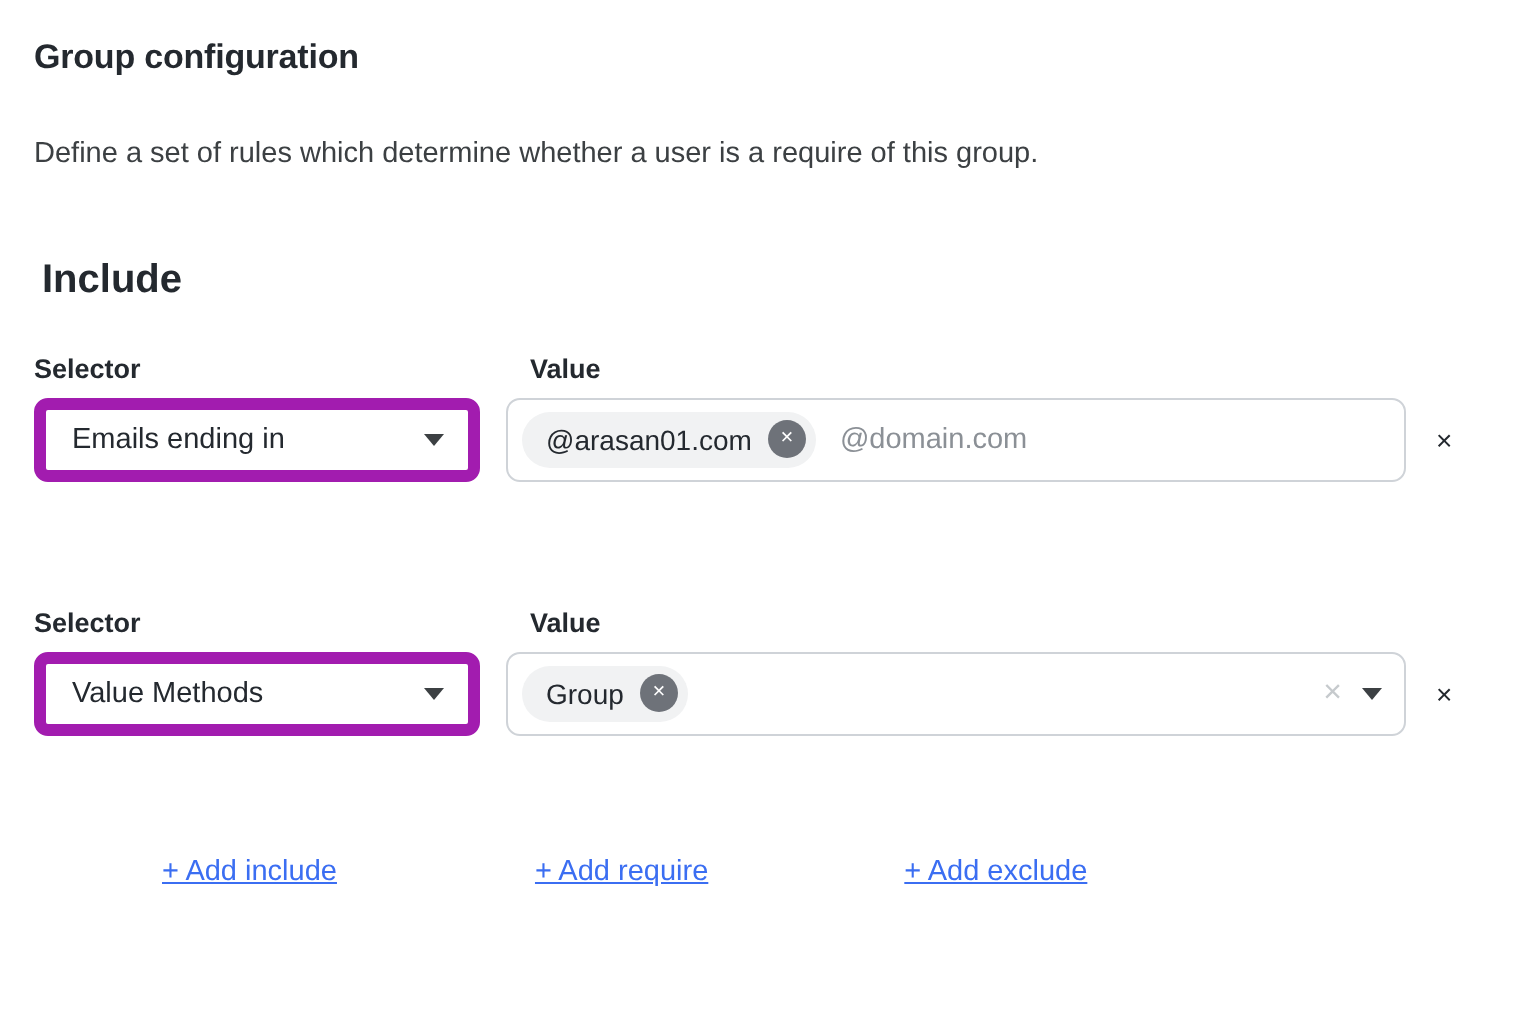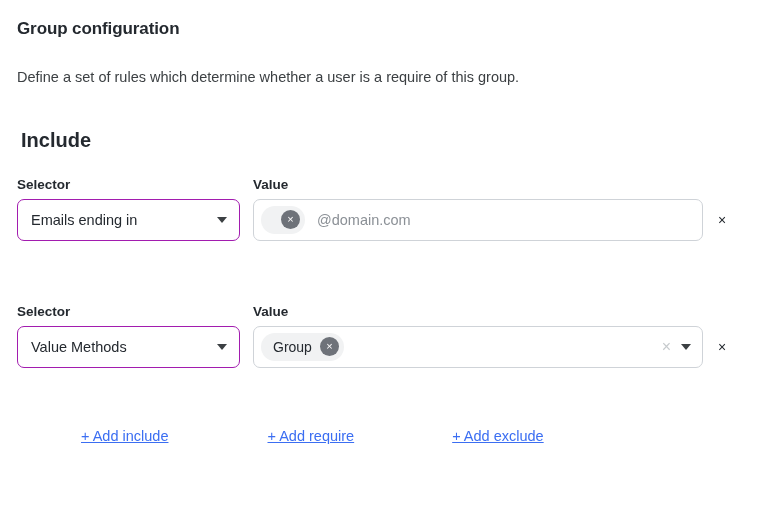--- a/index.html
+++ b/index.html
@@ -52,20 +52,21 @@
     margin: 4px;
   }
 
   .section-include { padding-top: 38px; }
   .section-require { padding-top: 42px; }
 
   .field-labels {
     display: flex;
     align-items: center;
     padding-top: 21px;
+    gap: 12px;
   }
   .label {
     font-size: 13.5px;
     font-weight: bold;
     color: #24292f;
   }
   .label-selector { width: 236px; flex: 0 0 236px; }
   .label-value { flex: 0 0 auto; }
 
   .rule-row {
@@ -77,21 +78,21 @@
   
   .selector-wrap {
     position: relative;
     width: 223px;
     flex: 0 0 223px;
   }
   .selector-box {
     box-sizing: border-box;
     width: 223px;
     height: 42px;
-    border: 1px solid #a21caf;
+    border: 6px solid #a21caf;
     border-radius: 7px;
     background: #ffffff;
     display: flex;
     align-items: center;
     padding: 0 12px 0 13px;
     font-size: 14.5px;
     color: #24292f;
     cursor: pointer;
   }
   .selector-text {
@@ -255,20 +256,21 @@
             <span class="selector-text">Emails ending in</span>
             <span class="caret"></span>
           </div>
         </div>
 
         <div class="gap-col"></div>
 
         <div class="value-wrap">
           <div class="value-box">
             <span class="chip">
+              <span class="chip-label">@arasan01.com</span>
               <span class="chip-remove">×</span>
             </span>
             <input class="value-input" type="text" value="" placeholder="@domain.com" style="">
           </div>
         </div>
 
         <span class="row-delete">×</span>
       </div>
     </div>
 

